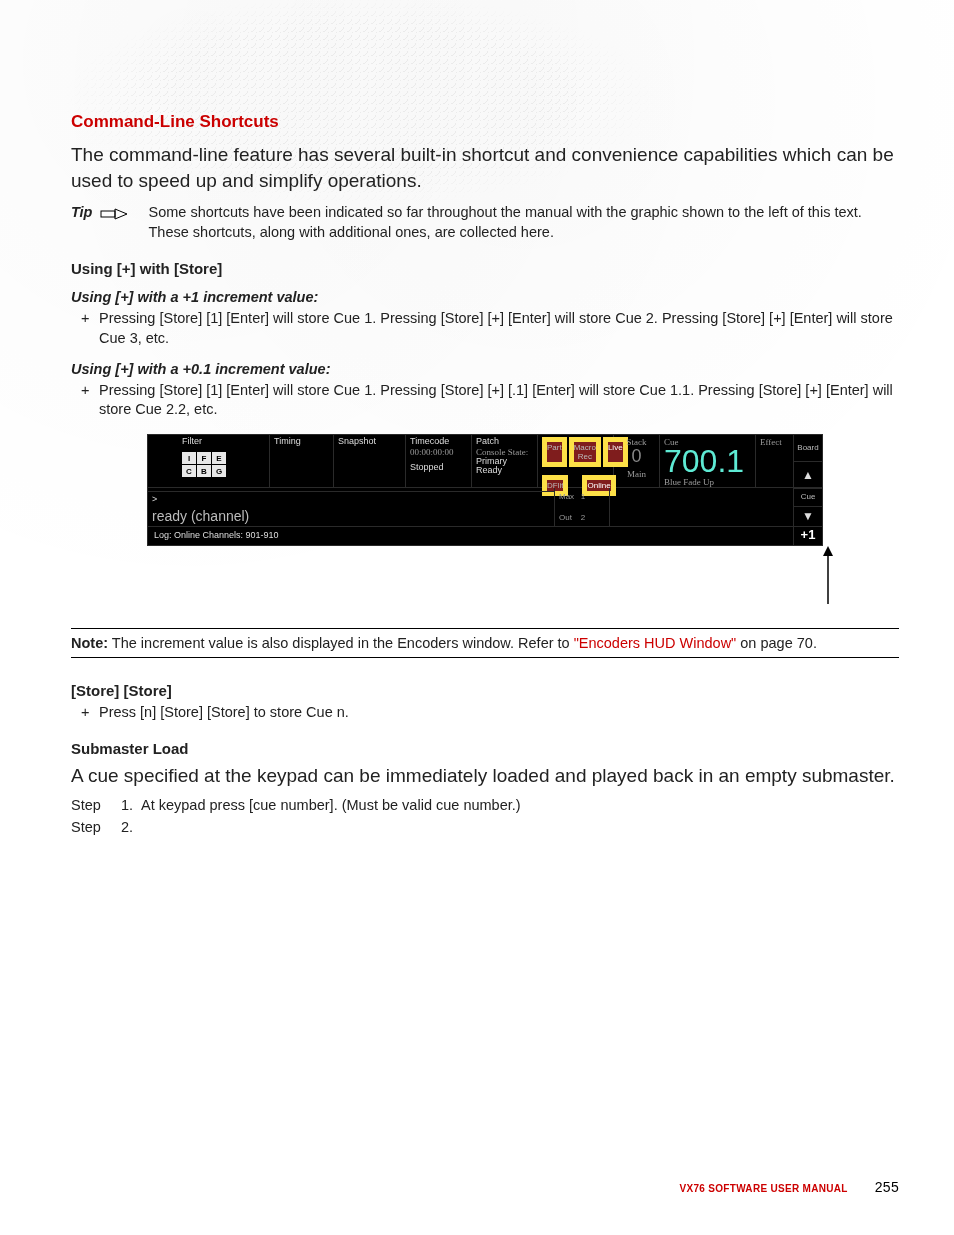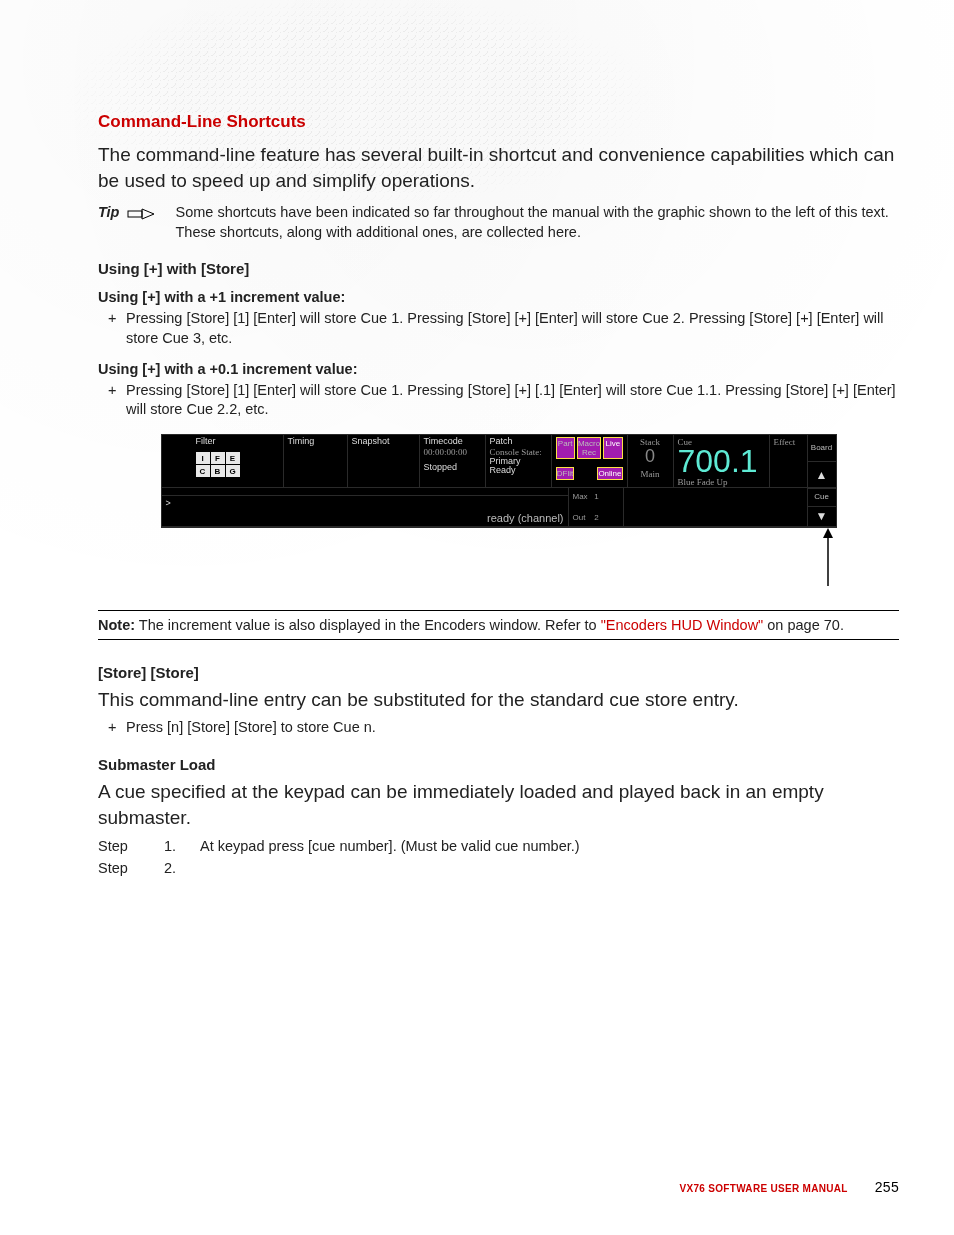--- a/index.html
+++ b/index.html
@@ -7,21 +7,21 @@
     padding: 0;
     background: #ffffff;
     font-family: "Helvetica Neue", Helvetica, Arial, sans-serif;
     color: #222;
   }
   .page {
     width: 954px;
     height: 1235px;
     position: relative;
     box-sizing: border-box;
-    padding: 40px 55px 40px 98px;
+    padding: 40px 55px 40px 71px;
     background:
       radial-gradient(circle at 20% 5%, rgba(0,0,0,0.02), transparent 40%),
       radial-gradient(circle at 55% 8%, rgba(0,0,0,0.02), transparent 40%),
       #fff;
   }
   .world-dots {
     position: absolute;
     top: 0;
     left: 0;
     right: 0;
@@ -66,20 +66,21 @@
     font-weight: 700;
     font-size: 15px;
     margin-top: 18px;
     margin-bottom: 4px;
   }
   .h-bold {
     font-weight: 700;
     font-size: 14.5px;
     margin-top: 12px;
     margin-bottom: 4px;
+    font-style: italic;
   }
   ul.plus {
     list-style: none;
     padding-left: 28px;
     margin: 4px 0;
   }
   ul.plus li {
     position: relative;
     font-size: 14.5px;
     line-height: 1.35;
@@ -145,22 +146,22 @@
     color: #000;
     font-size: 8px;
     font-weight: 700;
   }
   .flag-row { display:flex; gap:2px; }
   .flag {
     flex:1;
     text-align:center;
     font-size: 8px;
     padding: 1px 0;
-    border: 1px solid #fde047;
-    background: #a21caf;
+    border: 5px solid #fde047;
+    background: #7f1d1d;
     color:#bbb;
   }
   .cue-big {
     font-size: 32px;
     font-weight: 300;
     color: #5eead4;
     line-height: 1;
     margin-top: -2px;
   }
   .side-btn {
@@ -185,24 +186,23 @@
     flex-direction:column;
     justify-content:flex-end;
   }
   .prompt-line {
     font-size: 9px;
     color:#ddd;
     padding: 2px 4px;
     border-top: 1px solid #2a2a2a;
   }
   .ready-line {
-    font-size: 11px;
+    font-size: 14px;
     color:#bbb;
     padding: 2px 4px;
-    text-align: right;
   }
   .row2 .stackcol {
     width: 46px;
     border-right:1px solid #2a2a2a;
     font-size: 8px;
     color:#9a9a9a;
     padding: 2px 4px;
     display:flex;
     flex-direction:column;
     justify-content:center;
@@ -246,21 +246,21 @@
     font-size: 14.5px;
     margin: 4px 0 6px 0;
   }
   .note-line .note-label { font-weight: 700; }
   .note-line a { color: #cc0000; text-decoration: none; }
   .steps {
     font-size: 14.5px;
     line-height: 1.5;
     margin: 4px 0;
   }
-  .step-row { display:flex; gap: 24px; }
+  .step-row { display:flex; gap: 8px; }
   .step-row .s { width: 36px; }
   .step-row .n { width: 18px; text-align:right; }
   .footer {
     position: absolute;
     bottom: 40px;
     right: 55px;
     font-size: 10px;
     letter-spacing: 0.3px;
   }
   .footer .man { color:#cc0000; font-weight:700; text-transform: uppercase; }
@@ -372,38 +372,41 @@
           <div><span>Max</span>&nbsp;&nbsp;&nbsp;<span>1</span></div>
           <div><span>Out</span>&nbsp;&nbsp;&nbsp;&nbsp;<span>2</span></div>
         </div>
         <div class="cuecol"></div>
         <div class="sidecol">
           <div class="side-btn" style="height:19px">Cue</div>
           <div class="side-btn arrow-btn" style="height:19px;border-bottom:none">▼</div>
         </div>
       </div>
 
+      <div class="row3">
+        <div class="log-text">Log: Online Channels: 901-910</div>
+        <div class="plus-one">+1</div>
+      </div>
     </div>
     <div class="pointer-arrow">
       <svg width="30" height="60" viewBox="0 0 30 60">
         <line x1="15" y1="58" x2="15" y2="8" stroke="#000" stroke-width="1.5"></line>
         <polygon points="15,0 10,10 20,10" fill="#000"></polygon>
       </svg>
     </div>
   </div>
 
   <hr class="hr-line">
   <p class="note-line">
     <span class="note-label">Note:</span>
     <span>The increment value is also displayed in the Encoders window. Refer to </span><a href="#">"Encoders HUD Window"</a><span> on page 70.</span>
   </p>
   <hr class="hr-line" style="margin-top:4px">
 
   <div class="h-sub" style="margin-top:24px">[Store] [Store]</div>
-  <p class="body-text">This command-line entry can be substituted for the standard cue store entry.</p>
   <ul class="plus">
     <li>Press [n] [Store] [Store] to store Cue n.</li>
   </ul>
 
   <div class="h-sub">Submaster Load</div>
   <p class="body-text">A cue specified at the keypad can be immediately loaded and played back in an empty submaster.</p>
   <div class="steps">
     <div class="step-row">
       <span class="s">Step</span>
       <span class="n">1.</span>

